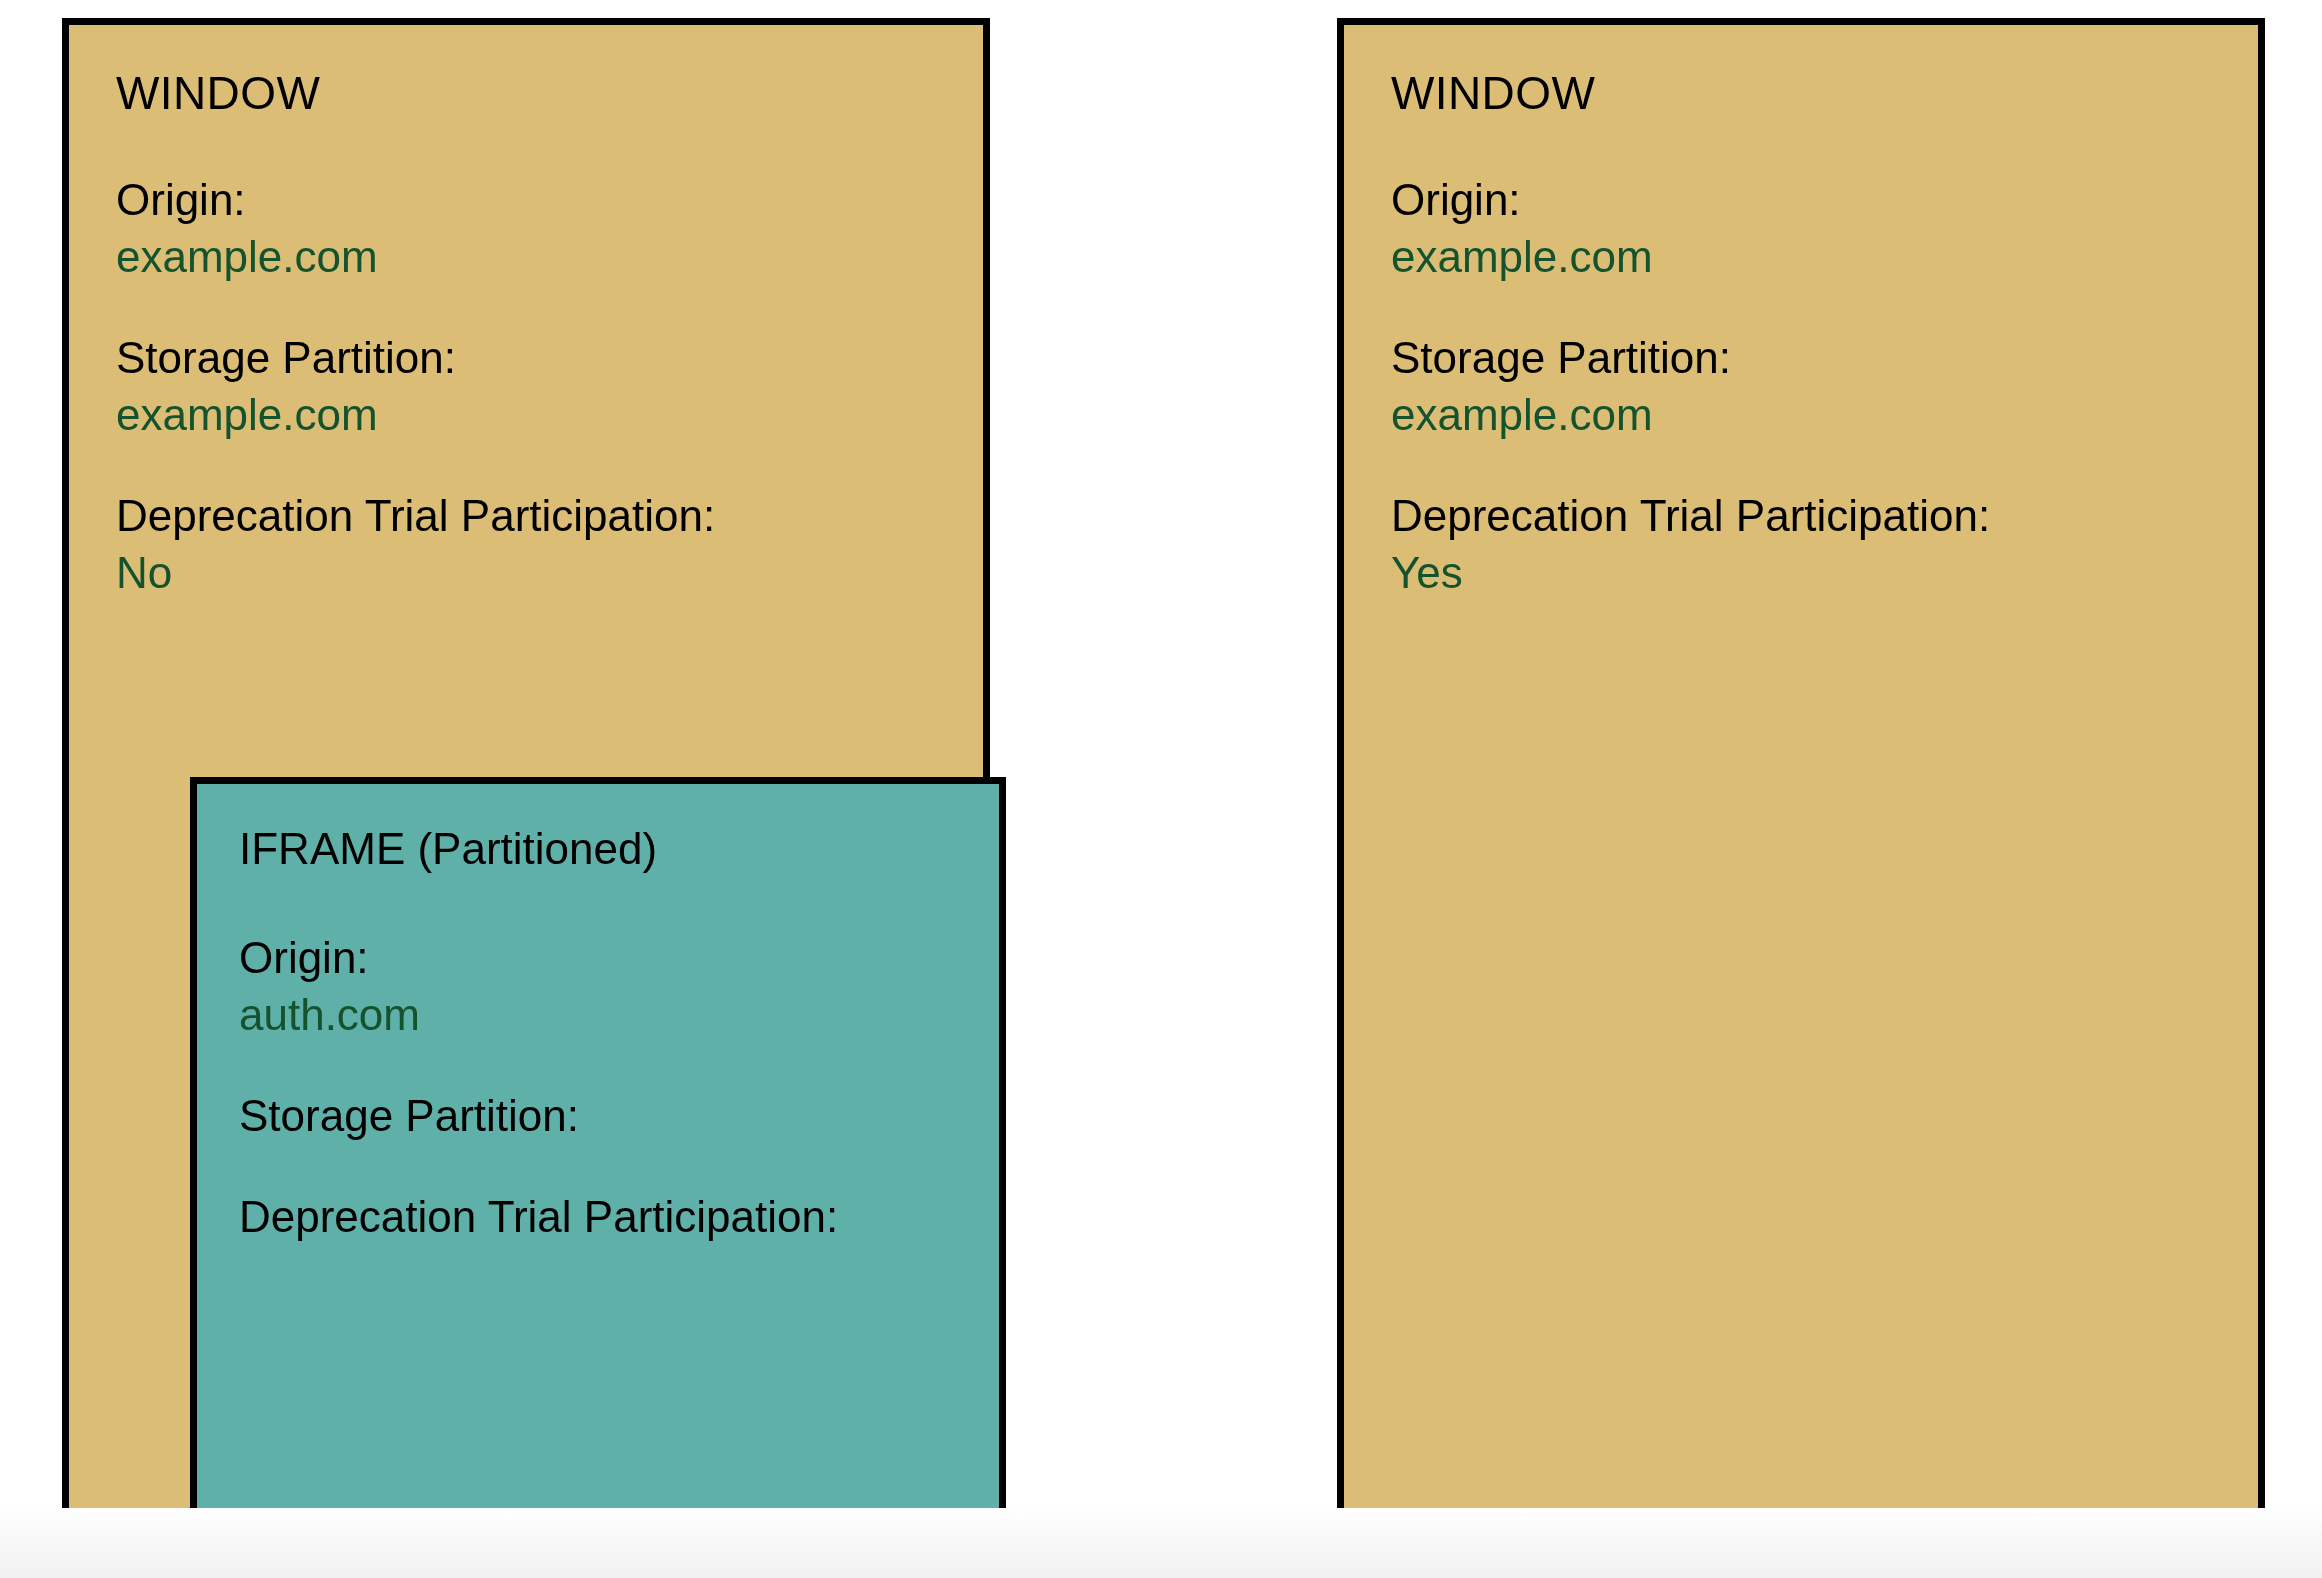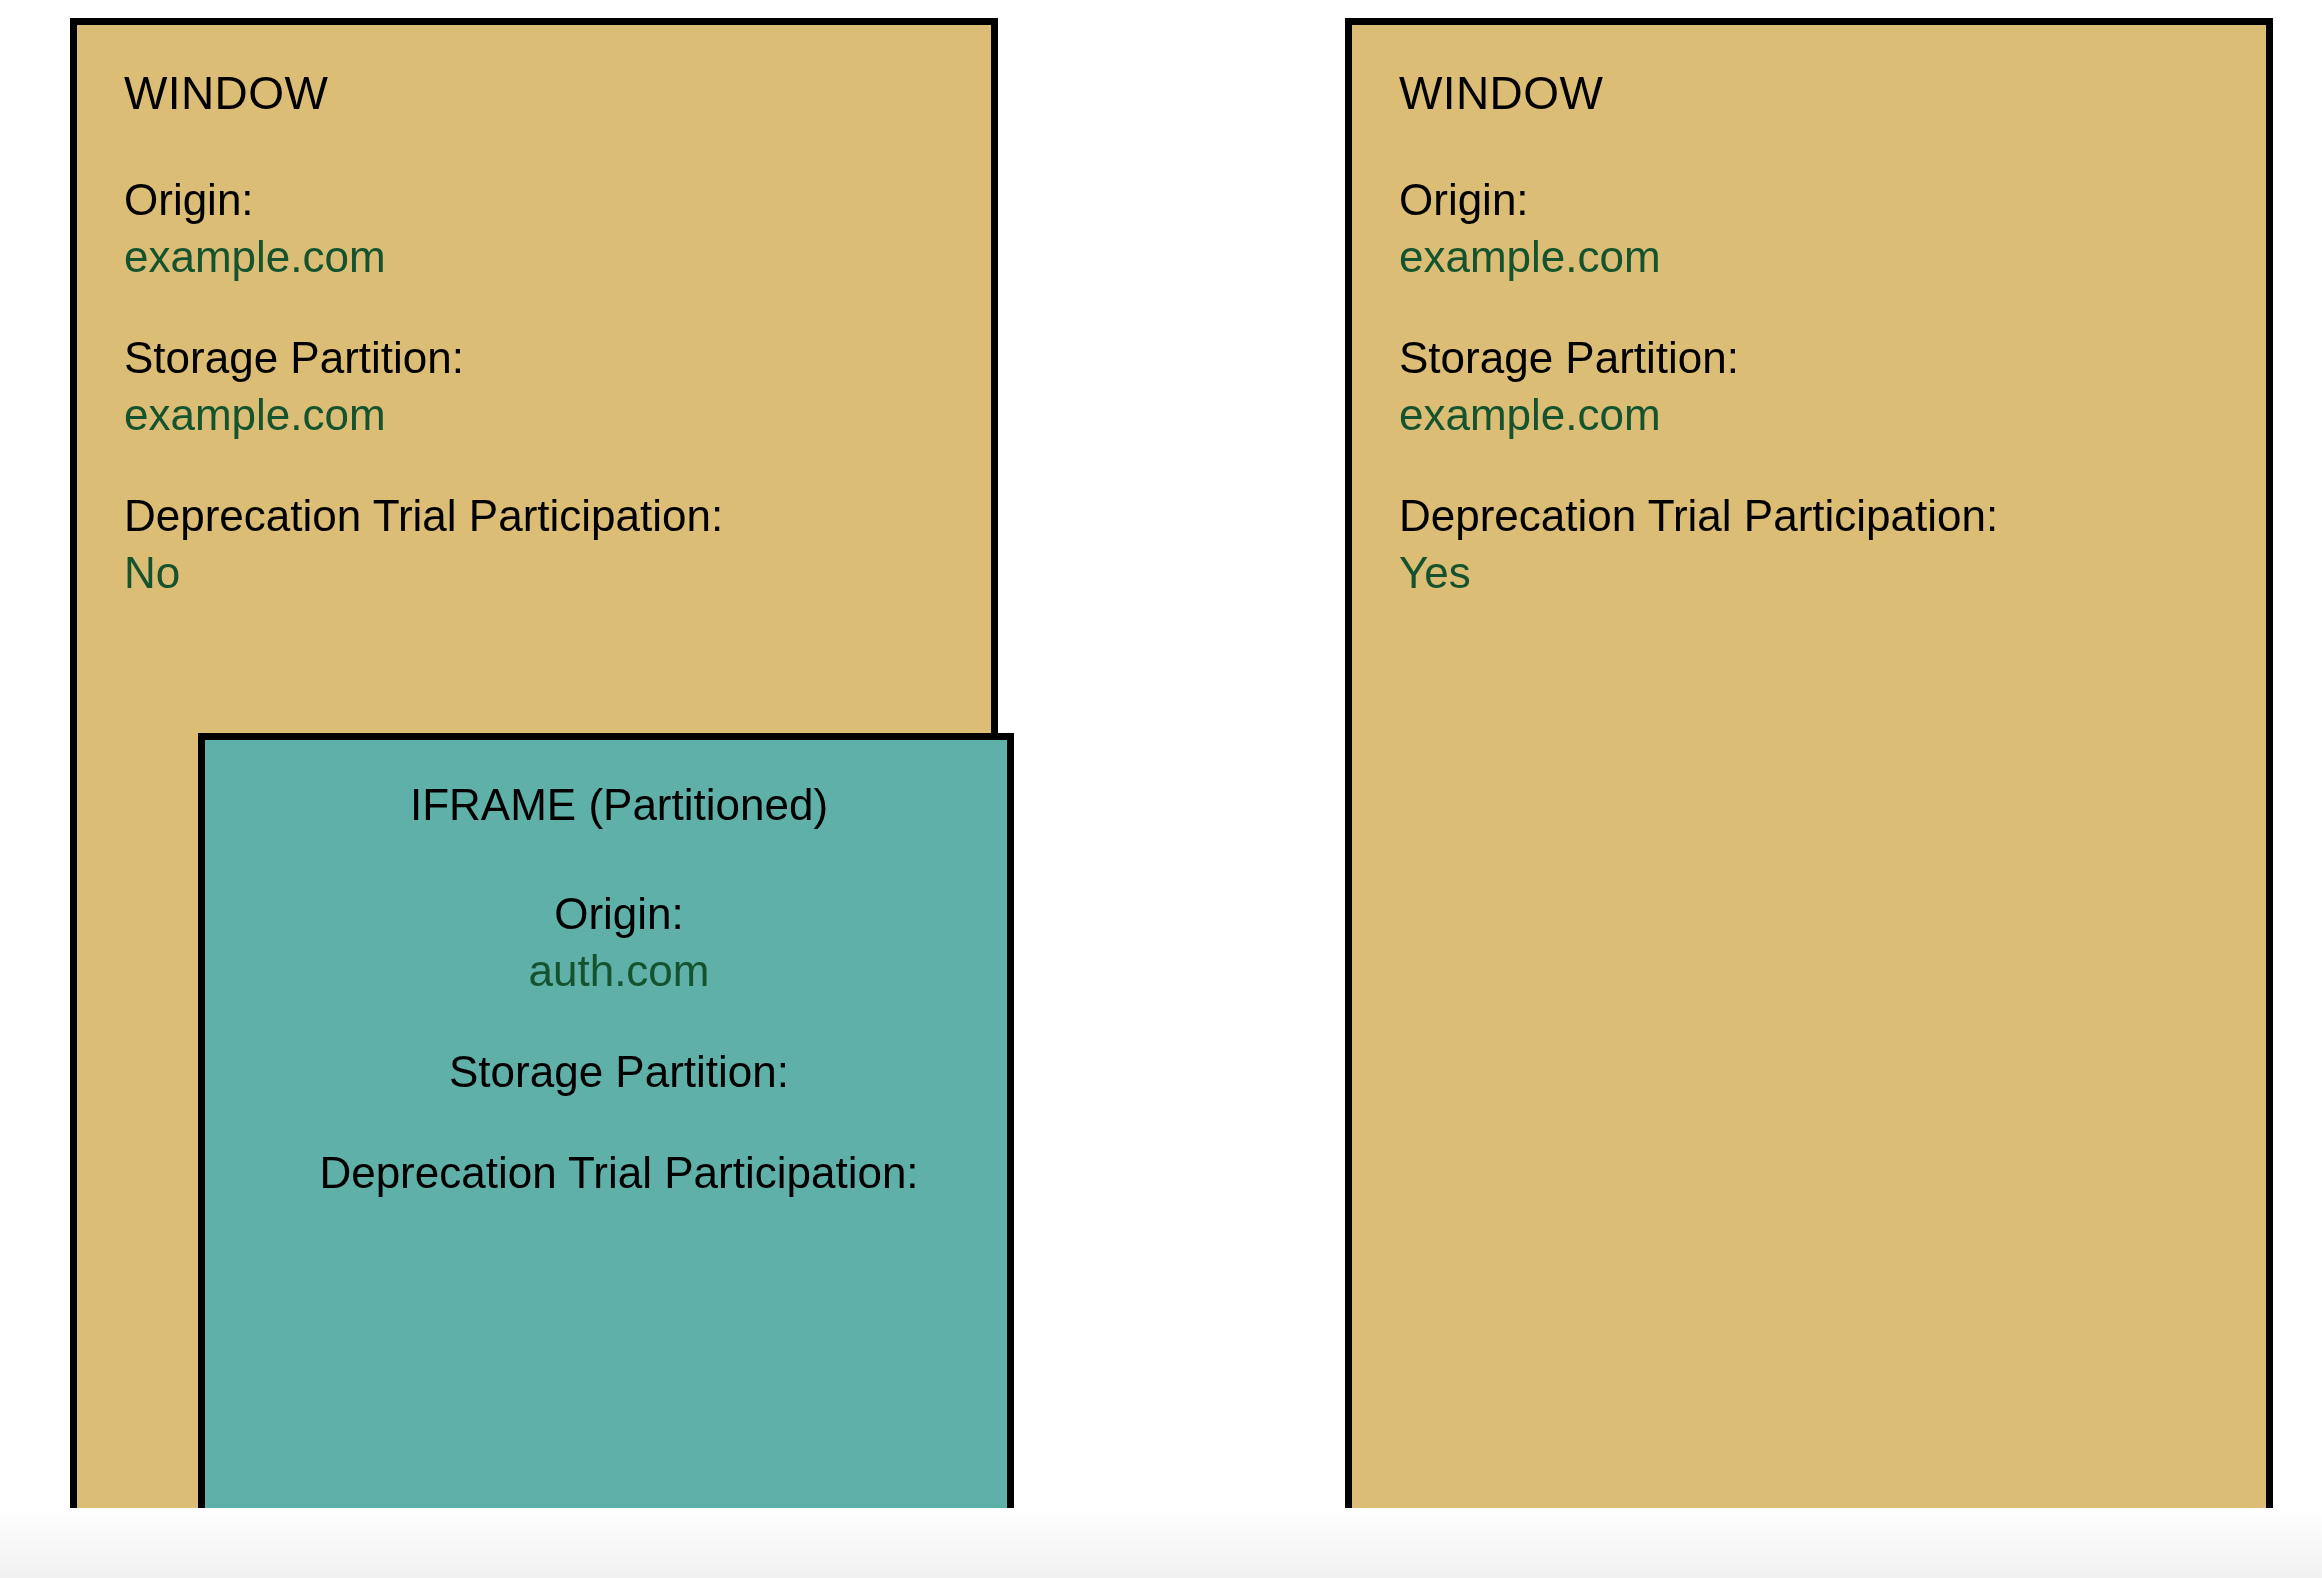--- a/index.html
+++ b/index.html
@@ -36,21 +36,20 @@
   }
 
   .window-box {
     position: absolute;
     top: 18px;
     width: 928px;
     height: 1534px;
     background: #dcbd76;
     border: 7px solid #000000;
     box-sizing: border-box;
-    margin-left: 8px;
   }
   .window-box.left  { left: 62px; }
   .window-box.right { left: 1337px; }
 
   .window-inner {
     position: absolute;
     left: 47px;
     top: 40px;
     right: 20px;
   }
@@ -87,24 +86,23 @@
 
   
   .iframe-box {
     position: absolute;
     background: #5fb0a8;
     border: 7px solid #000000;
     box-sizing: border-box;
   }
   .iframe-box.left {
     left: 121px;
-    top: 708px;
+    top: 752px;
     width: 816px;
     height: 793px;
-    text-align: center;
   }
 
   .iframe-inner {
     position: absolute;
     left: 42px;
     top: 37px;
     right: 16px;
   }
 
   .iframe-title {

